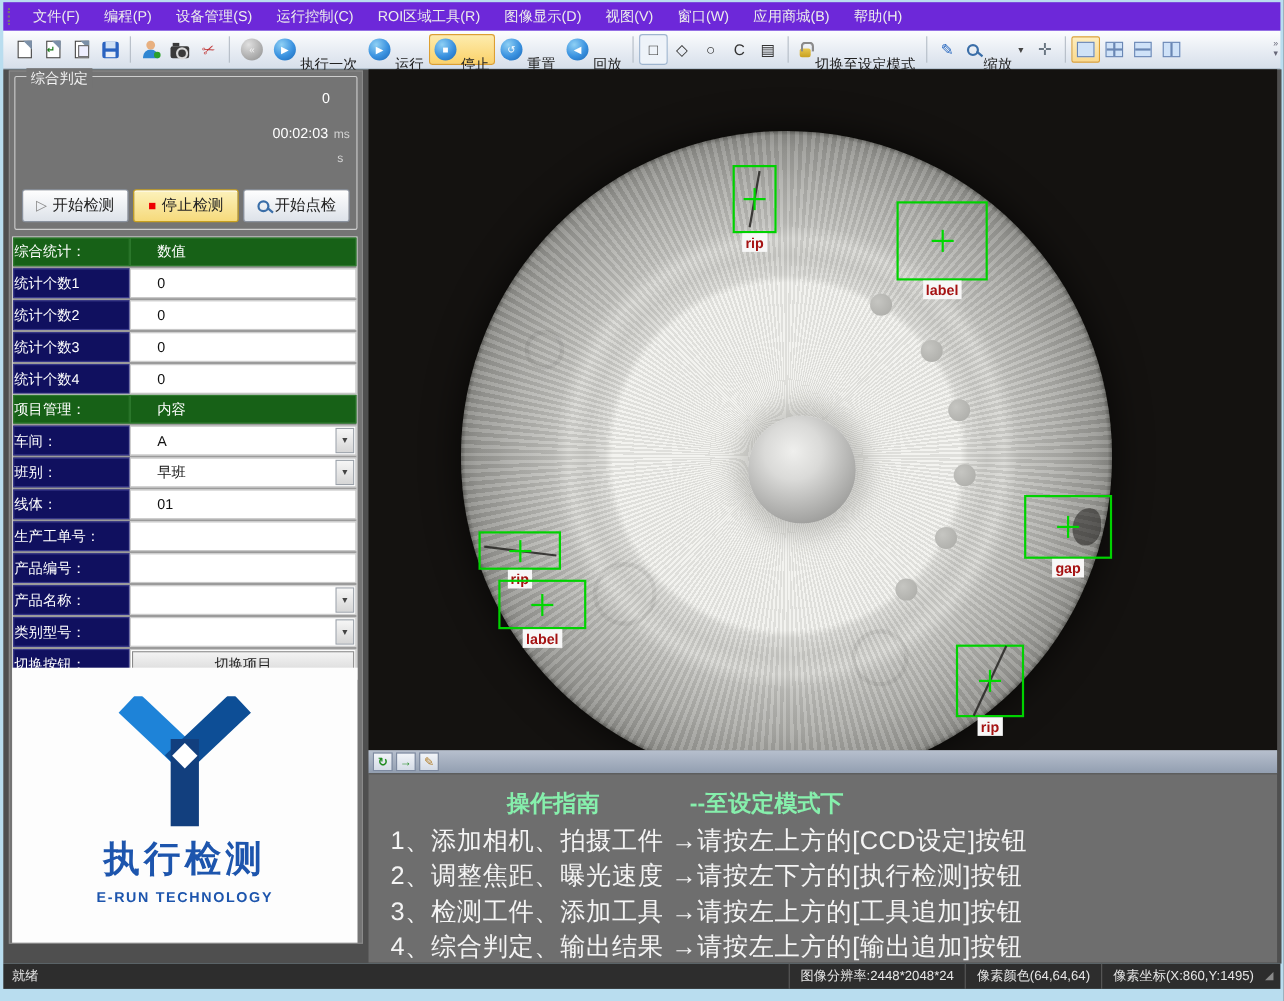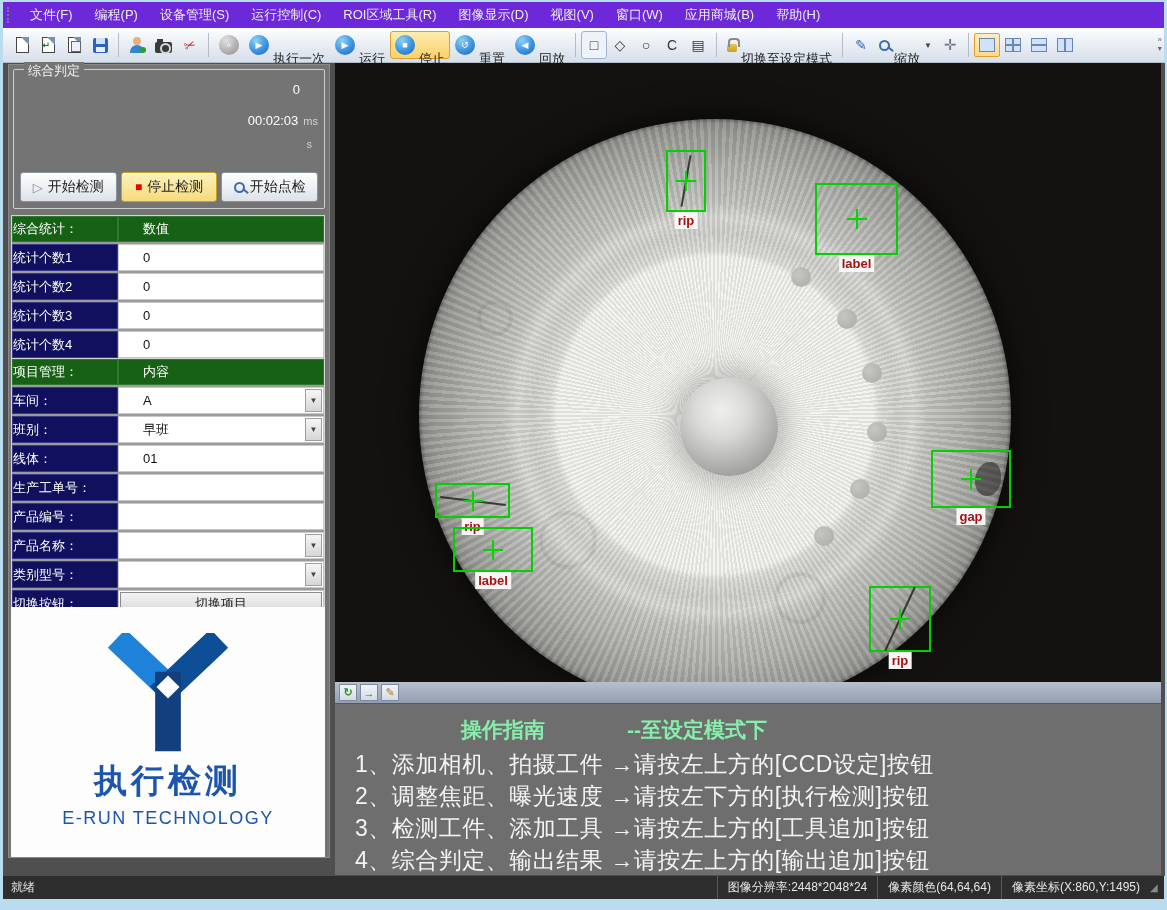--- a/index.html
+++ b/index.html
@@ -106,21 +106,21 @@
         display:flex; align-items:center; justify-content:center; }
   .cellbtn { position:absolute; inset:1px; background:linear-gradient(#f3f3f3,#d7d7d7);
              border:1px solid #8a8a8a; display:flex; align-items:center; justify-content:center;
              font-size:13px; color:#222; }
 
   
   .logo-panel { position:absolute; left:2px; top:542px; width:314px; height:250px; background:#fdfdfd;
                 display:flex; flex-direction:column; align-items:center; }
   .logo-svg { margin-top:26px; }
   .logo-cn { color:#1d55ad; font-size:33px; font-weight:bold; letter-spacing:4px; margin-top:4px; }
-  .logo-en { color:#1d55ad; font-size:18px; font-weight:normal; letter-spacing:1.5px; margin-top:4px; }
+  .logo-en { color:#1d55ad; font-size:13px; font-weight:bold; letter-spacing:1.5px; margin-top:4px; }
 
   
   .image-panel { position:absolute; left:332px; top:0; width:826px; height:619px; background:#141210; overflow:hidden; }
   .disc { position:absolute; left:84px; top:56px; width:592px; height:592px; border-radius:50%;
           background:
             repeating-conic-gradient(rgba(255,255,255,0.09) 0deg 0.7deg, rgba(30,30,28,0.09) 0.7deg 1.5deg),
             radial-gradient(circle,
               #f2f2ee 0px, #f2f2ee 158px, #dcdcd8 165px, #cfcfcb 182px, #d8d8d4 198px,
               #c3c3bf 212px, #b6b6b2 236px, #aeaeaa 252px, #a6a6a2 262px, #9b9b97 281px, #8d8d89 292px, #63635f 296px);
           box-shadow:0 0 34px rgba(0,0,0,0.7); }

